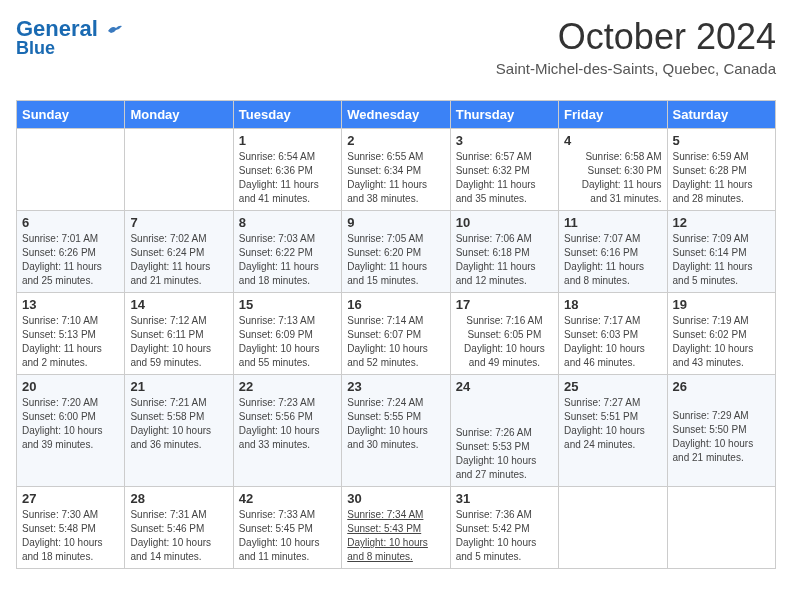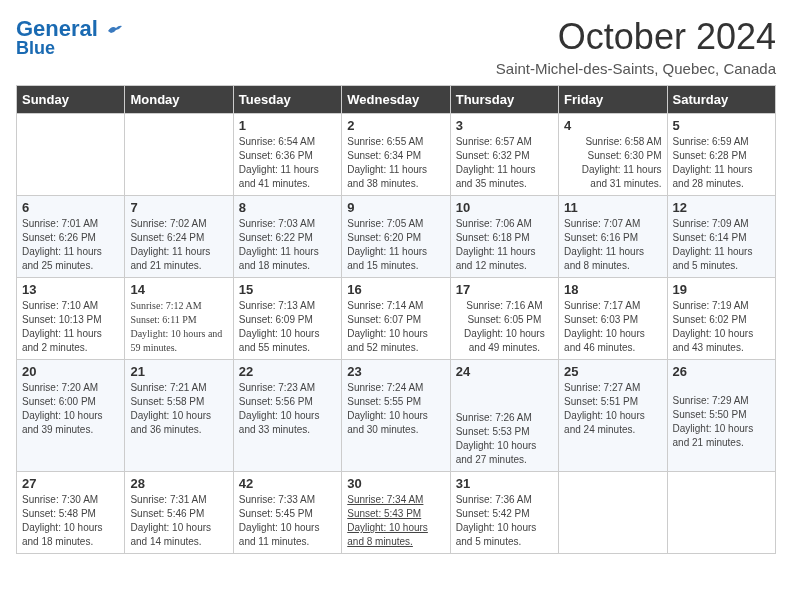--- a/index.html
+++ b/index.html
@@ -7,21 +7,21 @@
       font-family: Arial, sans-serif;
       background: #fff;
       width: 792px;
       min-height: 612px;
       padding: 16px;
     }
     .header {
       display: flex;
       justify-content: space-between;
       align-items: flex-start;
-      margin-bottom: 8px;
+      margin-bottom: 23px;
     }
     .logo {
       display: flex;
       flex-direction: column;
       align-items: flex-start;
     }
     .logo-row {
       display: flex;
       align-items: center;
     }
@@ -37,21 +37,21 @@
       font-size: 15px;
       color: #555;
       margin-top: 2px;
     }
     table {
       width: 100%;
       border-collapse: collapse;
       table-layout: fixed;
     }
     thead th {
-      background-color: #404040;
+      background-color: #3b82f6;
       color: #fff;
       font-size: 13px;
       font-weight: bold;
       padding: 6px 5px;
       text-align: left;
       border: 1px solid #ccc;
     }
     tbody td {
       vertical-align: top;
       border: 1px solid #ccc;
@@ -188,26 +188,26 @@
           <span class="day-num">12</span>
           <div class="day-info" style="white-space: pre-line;">Sunrise: 7:09 AM
 Sunset: 6:14 PM
 Daylight: 11 hours and 5 minutes.</div>
         </td>
       </tr>
       <tr>
         <td>
           <span class="day-num">13</span>
           <div class="day-info" style="white-space: pre-line;">Sunrise: 7:10 AM
-Sunset: 10:13 PM
+Sunset: 5:13 PM
 Daylight: 11 hours and 2 minutes.</div>
         </td>
         <td>
           <span class="day-num">14</span>
-          <div class="day-info" style="white-space: pre-line; font-family: Liberation Serif, serif;">Sunrise: 7:12 AM
+          <div class="day-info" style="white-space: pre-line;">Sunrise: 7:12 AM
 Sunset: 6:11 PM
 Daylight: 10 hours and 59 minutes.</div>
         </td>
         <td>
           <span class="day-num">15</span>
           <div class="day-info" style="white-space: pre-line;">Sunrise: 7:13 AM
 Sunset: 6:09 PM
 Daylight: 10 hours and 55 minutes.</div>
         </td>
         <td>

